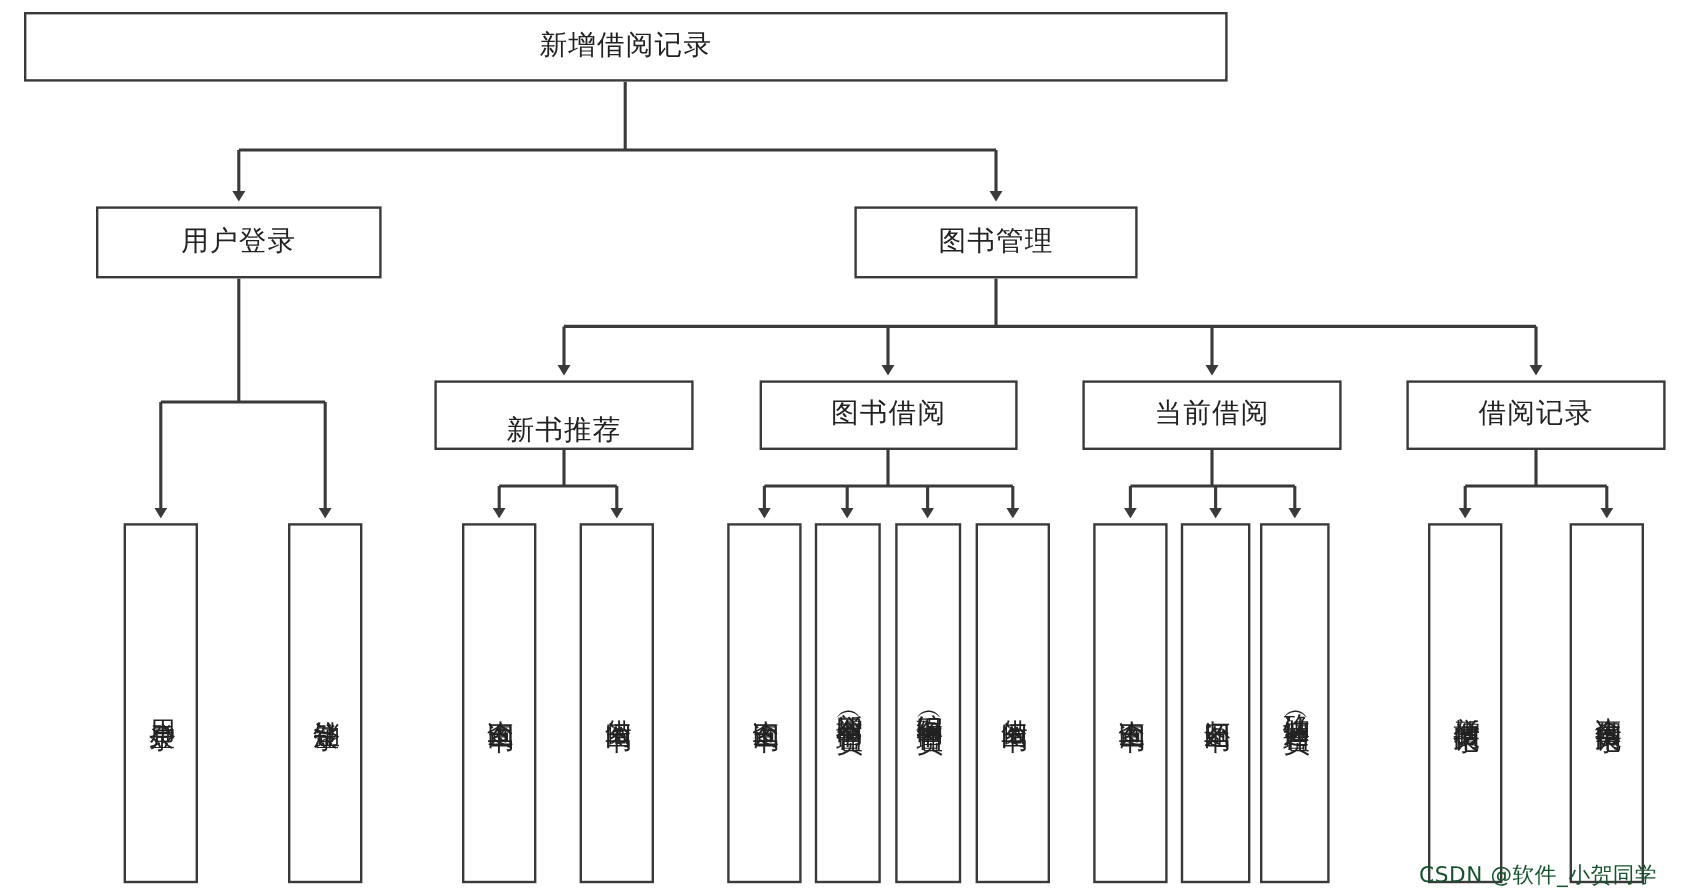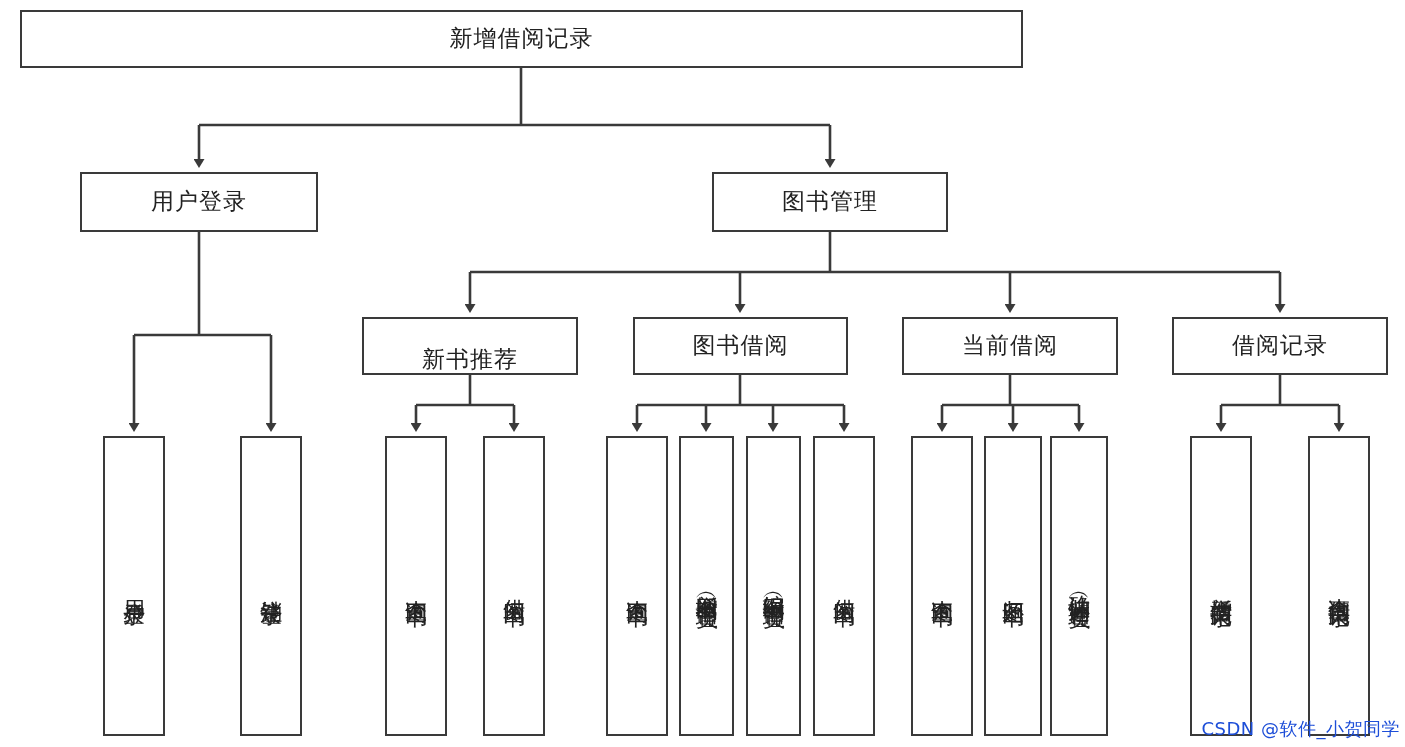--- a/index.html
+++ b/index.html
@@ -51,24 +51,24 @@
   svg.links {
     position: absolute;
     left: 0;
     top: 0;
     width: 1405px;
     height: 747px;
     pointer-events: none;
   }
   .watermark {
     position: absolute;
-    right: 5px;
+    right: 24px;
     bottom: 6px;
     font-size: 18px;
-    color: #1d4ed8;
+    color: #14532d;
     letter-spacing: 0.5px;
     user-select: none;
   }
 </style>
 </head>
 <body>
 
 <div id="canvas">
 
   <svg class="links" viewBox="0 0 1405 747" xmlns="http://www.w3.org/2000/svg">

